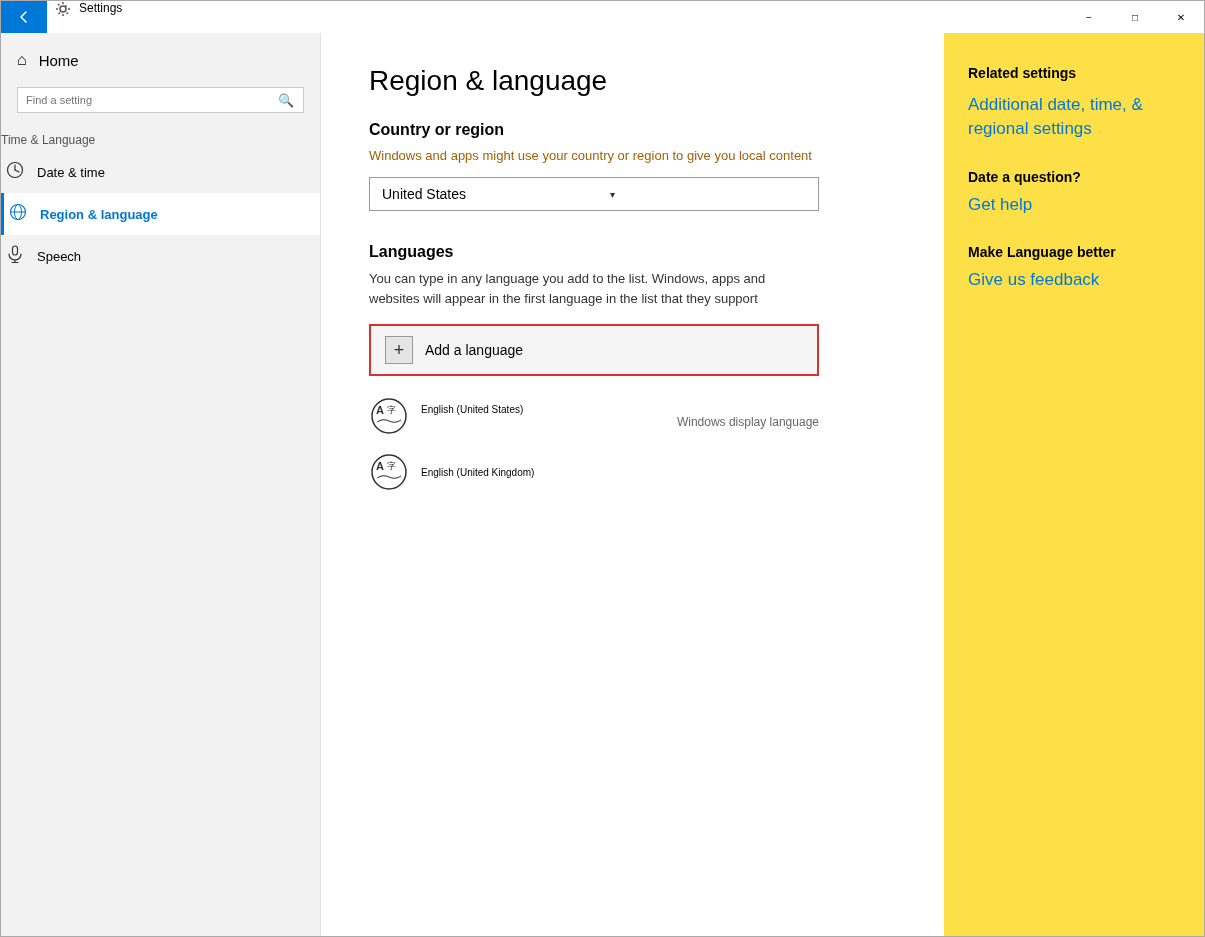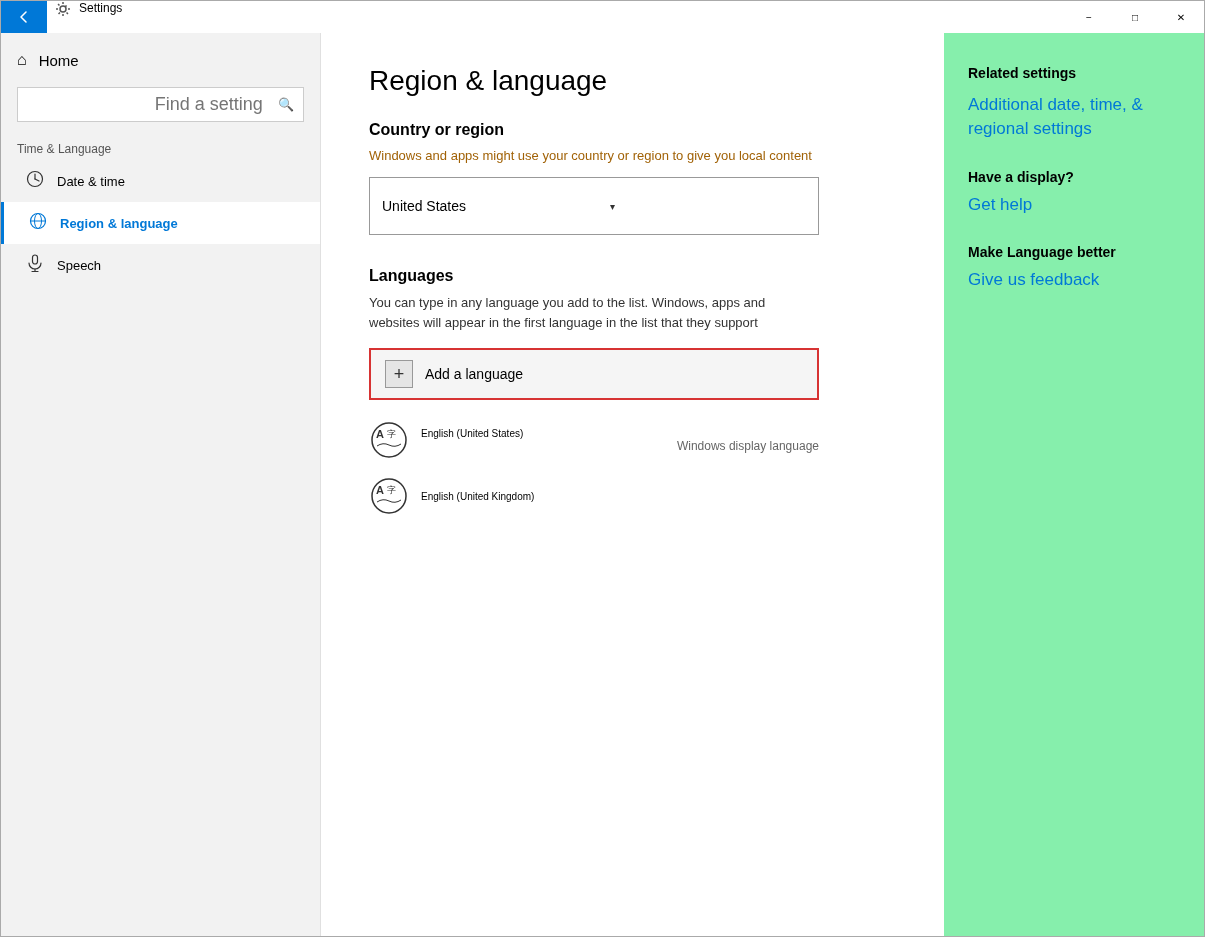--- a/index.html
+++ b/index.html
@@ -114,46 +114,45 @@
       align-items: center;
       border: 1px solid #ccc;
       background: #fff;
     }
 
     .search-box input {
       flex: 1;
       border: none;
       outline: none;
       padding: 6px 8px;
-      font-size: 18px;
+      font-size: 11px;
       background: transparent;
       color: #737373;
-      text-align: right;
     }
 
     .search-box button {
       background: none;
       border: none;
       padding: 4px 8px;
       cursor: pointer;
       color: #666;
       font-size: 13px;
     }
 
     .sidebar-section-label {
       font-size: 12px;
       color: #555;
-      padding: 12px 16px 4px 16px;
+      padding: 12px 16px 4px 0;
       font-weight: 400;
     }
 
     .sidebar-item {
       display: flex;
       align-items: center;
-      padding: 10px 24px;
+      padding: 10px 4px;
       cursor: pointer;
       font-size: 13px;
       color: #000;
       position: relative;
     }
 
     .sidebar-item.active {
       background: #fff;
       border-left: 3px solid #0078d7;
     }
@@ -199,21 +198,21 @@
       margin-bottom: 12px;
       line-height: 1.4;
     }
 
     .country-select {
       display: flex;
       align-items: center;
       width: 450px;
       border: 1px solid #999;
       background: #fff;
-      padding: 20px 12px;
+      padding: 8px 12px;
       cursor: pointer;
       font-size: 14px;
       color: #000;
       margin-bottom: 32px;
       position: relative;
       gap: 32px;
     }
 
     .country-select span {
       flex: 1;
@@ -298,21 +297,21 @@
       font-size: 12px;
       color: #666;
       text-align: right;
     }
 
     
     .right-panel {
       width: 260px;
       padding: 32px 24px;
       flex-shrink: 0;
-      background: #86efac;
+      background: #fde047;
     }
 
     .related-settings-title {
       font-size: 14px;
       font-weight: 600;
       color: #000;
       margin-bottom: 12px;
     }
 
     .related-link {
@@ -459,21 +458,21 @@
           </div>
         </div>
       </div>
     </div>
 
     <div class="right-panel">
       <div class="related-settings-title">Related settings</div>
       <a class="related-link">Additional date, time, &amp; regional settings</a>
 
       <div class="panel-section">
-        <div class="panel-section-title">Have a display?</div>
+        <div class="panel-section-title">Date a question?</div>
         <a class="related-link">Get help</a>
       </div>
 
       <div class="panel-section">
         <div class="panel-section-title">Make Language better</div>
         <a class="related-link">Give us feedback</a>
       </div>
     </div>
 
   </div>

